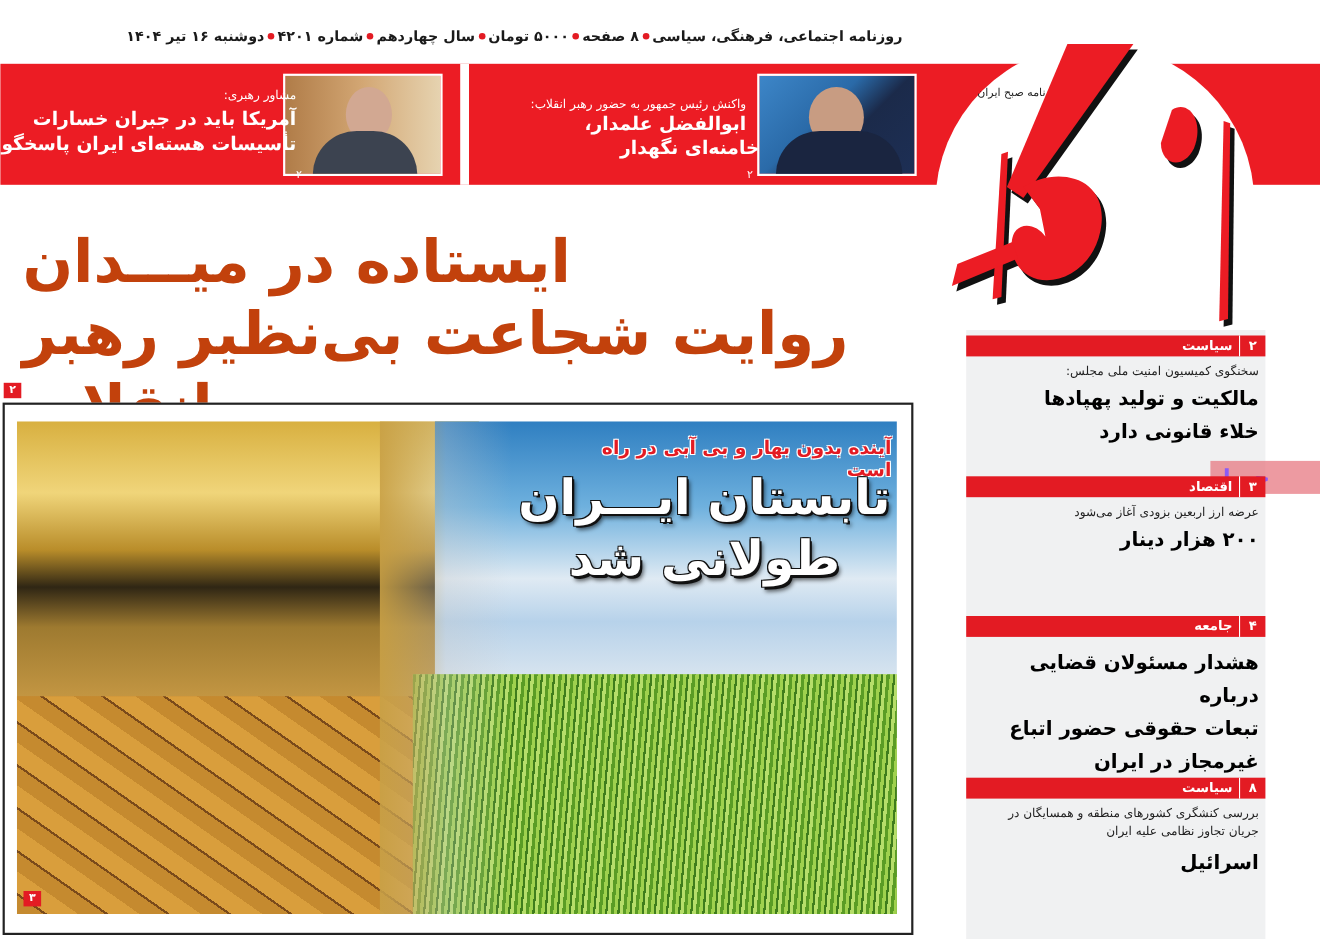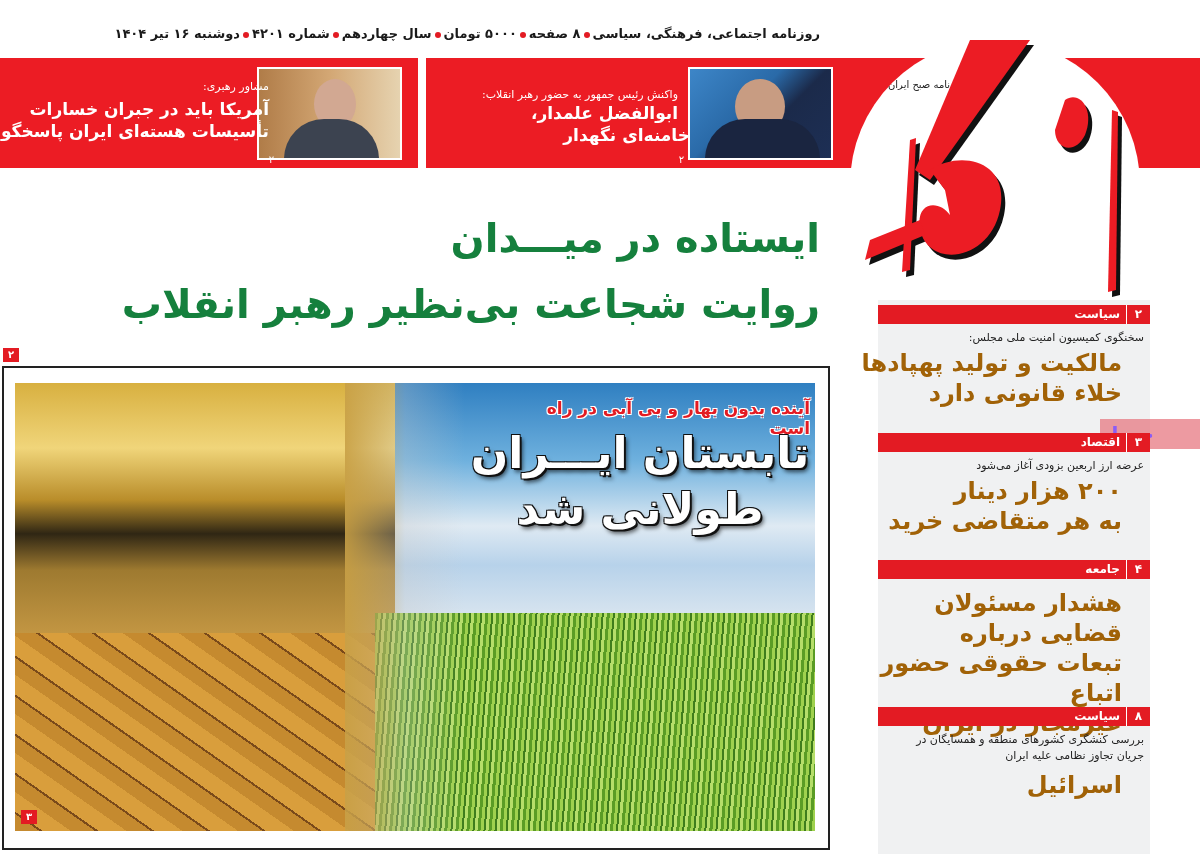--- a/index.html
+++ b/index.html
@@ -30,22 +30,22 @@
 
   
   .teaser { position: absolute; top: 58px; height: 110px; color: #fff; }
   .teaser .photo { position: absolute; top: 9px; width: 145px; height: 93px; border: 2px solid #fff; }
   .teaser .kicker { position: absolute; font-size: 11px; color: #fff; white-space: nowrap; text-align: right; }
   .teaser .headline { position: absolute; font-size: 17px; font-weight: bold; color: #fff; line-height: 22px; text-align: right; white-space: nowrap; }
   .teaser .page { position: absolute; font-size: 10px; color: #fff; }
 
   
   .main-headline {
-    position: absolute; top: 205px; left: 20px; width: 800px; text-align: right;
-    font-size: 40px; font-weight: bold; line-height: 66px; color: #15803d; letter-spacing: -1px;
+    position: absolute; top: 205px; left: 20px; width: 800px; text-align: left;
+    font-size: 54px; font-weight: bold; line-height: 66px; color: #c2410c; letter-spacing: -1px;
     font-family: "DejaVu Sans", sans-serif;
   }
   .page-tag {
     position: absolute; background: #e31b23; color: #fff; font-size: 10px; font-weight: bold;
     width: 16px; height: 14px; text-align: center; line-height: 14px;
   }
 
   
   .photo-frame {
     position: absolute; top: 366px; left: 2px; width: 828px; height: 484px;
@@ -92,21 +92,21 @@
 
   
   .sidebar { position: absolute; top: 300px; left: 878px; width: 272px; height: 554px; background: #f0f1f2; }
   .sec-bar {
     position: absolute; left: 878px; width: 272px; height: 19px; background: #e31b23; color: #fff;
     font-size: 12px; font-weight: bold;
   }
   .sec-bar .num { position: absolute; right: 0; top: 0; width: 24px; height: 19px; text-align: center; line-height: 19px; border-left: 1px solid #fff; }
   .sec-bar .label { position: absolute; right: 30px; top: 0; line-height: 19px; }
   .side-kicker { position: absolute; left: 882px; width: 262px; text-align: right; font-size: 11px; color: #222; }
-  .side-title { position: absolute; left: 860px; width: 262px; text-align: right; font-size: 24px; font-weight: bold; color: #a16207; line-height: 30px; }
+  .side-title { position: absolute; left: 882px; width: 262px; text-align: right; font-size: 18px; font-weight: bold; color: #000000; line-height: 30px; }
 
   .jaar {
     position: absolute; top: 419px; left: 1100px; width: 100px; height: 30px;
     background: rgba(231, 120, 130, 0.75); color: #8b5cf6; font-size: 20px; font-weight: bold; text-align: left; line-height: 30px;
   }
 </style>
 </head>
 <body>
 
 <div class="infoline">
@@ -195,21 +195,20 @@
 
 <div class="jaar">جـــار</div>
 
 <div class="sec-bar" style="top:433px;">
   <span class="num">۳</span>
   <span class="label">اقتصاد</span>
 </div>
 <div class="side-kicker" style="top:459px;">عرضه ارز اربعین بزودی آغاز می‌شود</div>
 <div class="side-title" style="top:476px;">
   <div>۲۰۰ هزار دینار</div>
-  <div>به هر متقاضی خرید</div>
 </div>
 
 <div class="sec-bar" style="top:560px;">
   <span class="num">۴</span>
   <span class="label">جامعه</span>
 </div>
 <div class="side-title" style="top:588px;">
   <div>هشدار مسئولان قضایی درباره</div>
   <div>تبعات حقوقی حضور اتباع</div>
   <div>غیرمجاز در ایران</div>

